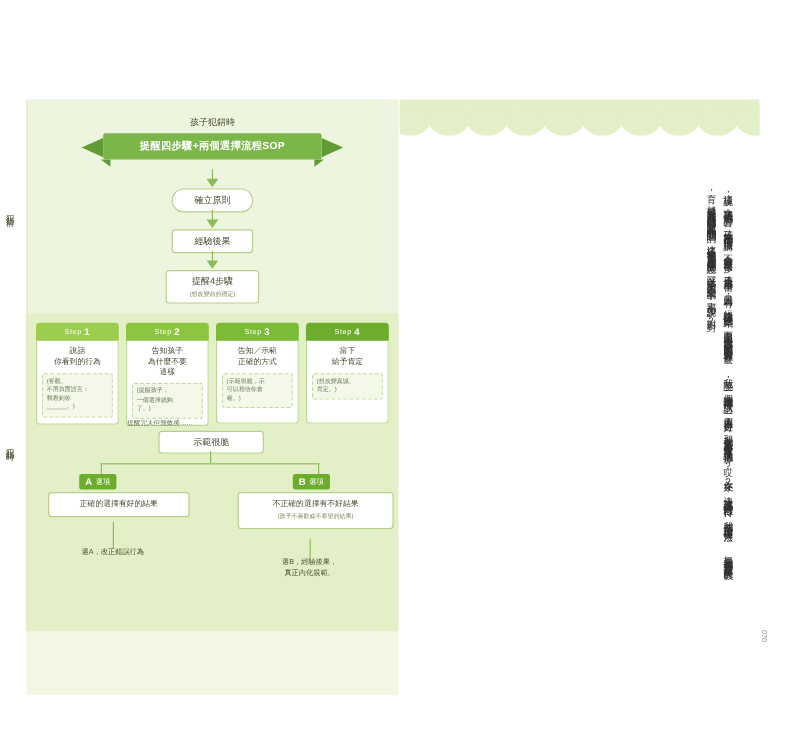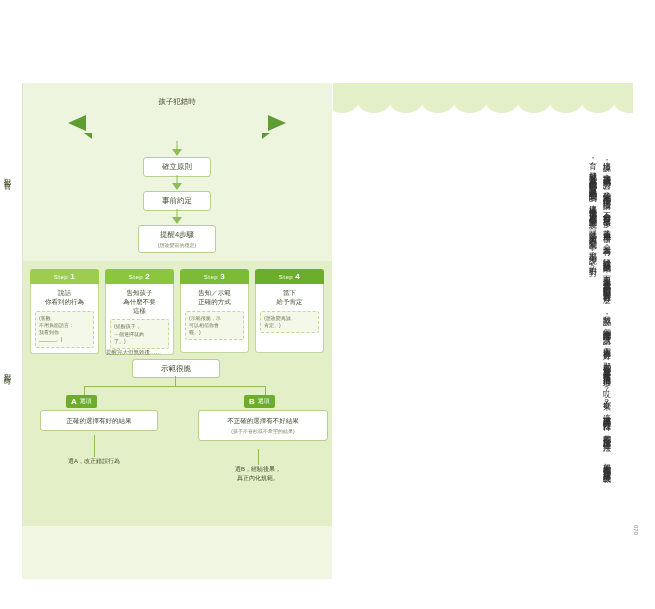--- a/index.html
+++ b/index.html
@@ -96,32 +96,35 @@
 
     <div class="flow">
 
       <div class="center-title">孩子犯錯時</div>
 
       <div class="ribbon">
         <div class="tail-l"></div>
         <div class="tail-r"></div>
         <div class="notch-l"></div>
         <div class="notch-r"></div>
+        <div class="body">
+          <span>提醒四步驟+兩個選擇流程SOP</span>
+        </div>
       </div>
 
       <div class="vline" style="top:58px;height:10px;"></div>
       <div class="arrow-down" style="top:66px;"></div>
-      <div class="pillbox" style="top:74px;width:66px;height:18px;">
+      <div class="pillbox" style="top:74px;width:66px;height:18px;border-radius:10px;">
         <div class="t1">確立原則</div>
       </div>
 
       <div class="vline" style="top:92px;height:10px;"></div>
       <div class="arrow-down" style="top:100px;"></div>
       <div class="pillbox" style="top:108px;width:66px;height:18px;">
-        <div class="t1">事前約定</div>
+        <div class="t1">經驗後果</div>
       </div>
 
       <div class="vline" style="top:126px;height:10px;"></div>
       <div class="arrow-down" style="top:134px;"></div>
       <div class="pillbox" style="top:142px;width:76px;height:26px;">
         <div class="t1">提醒4步驟</div>
         <div class="t2">(想改變前的穩定)</div>
       </div>
 
       <div class="steps">

